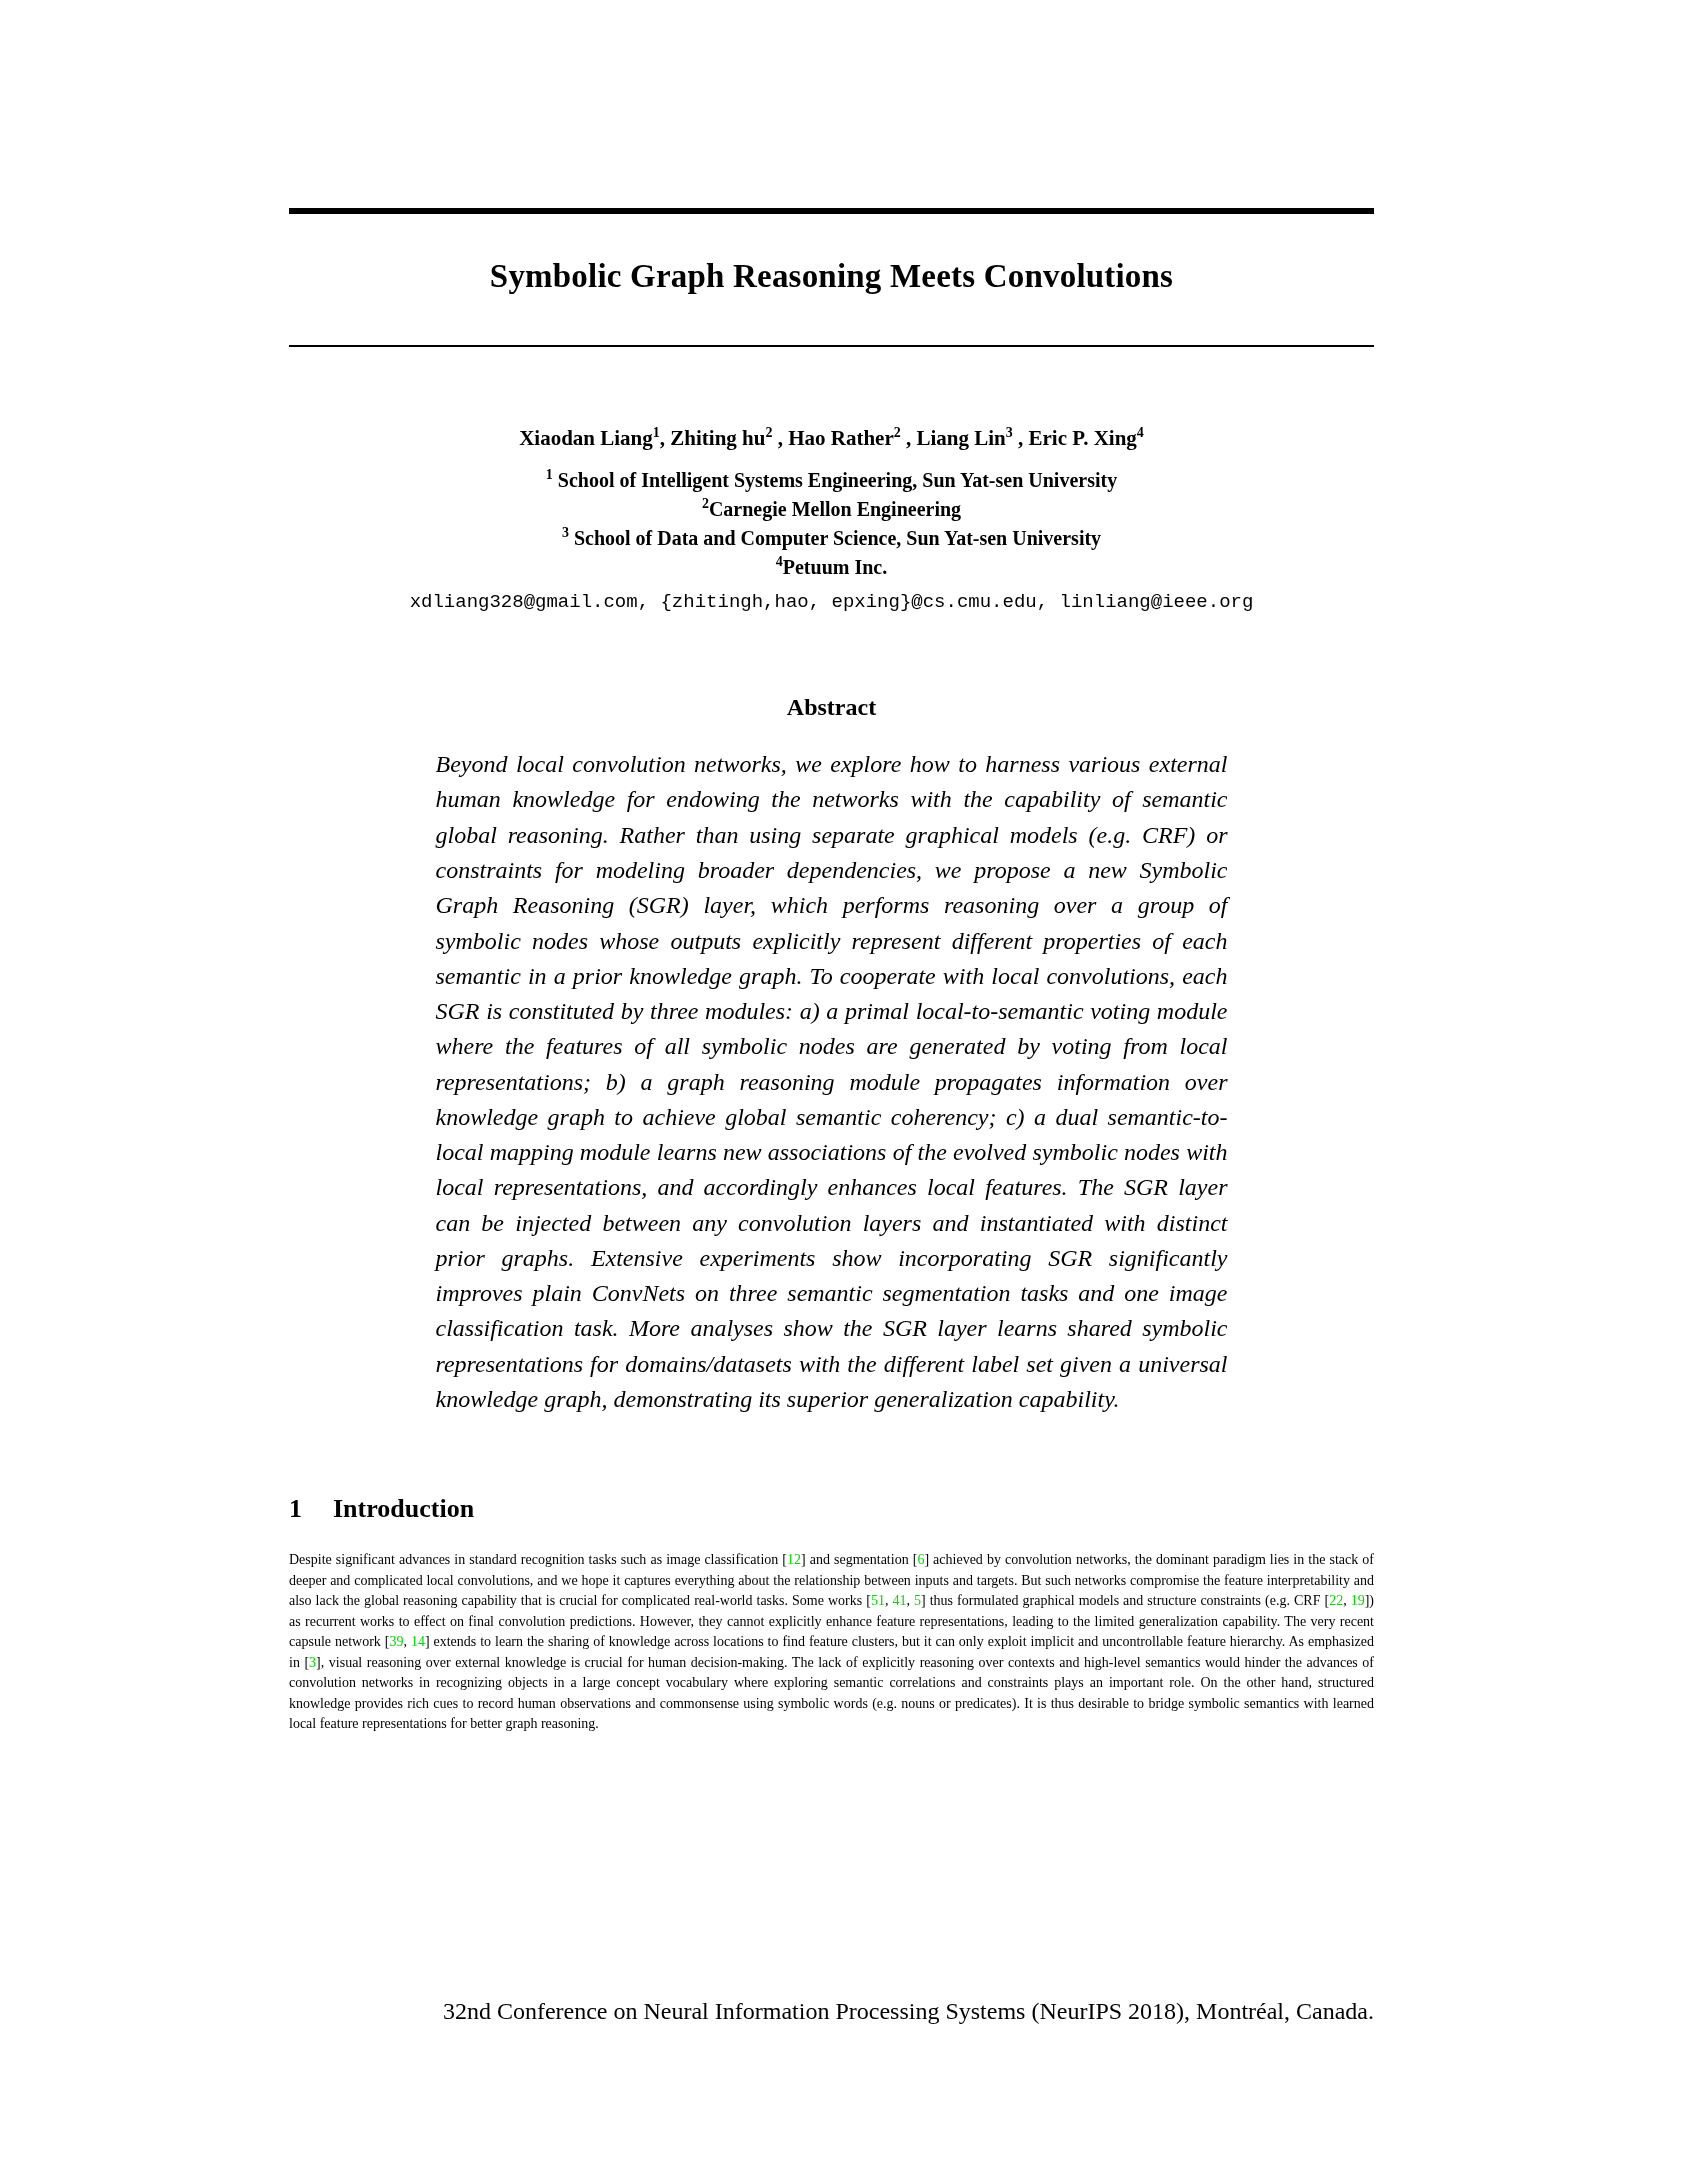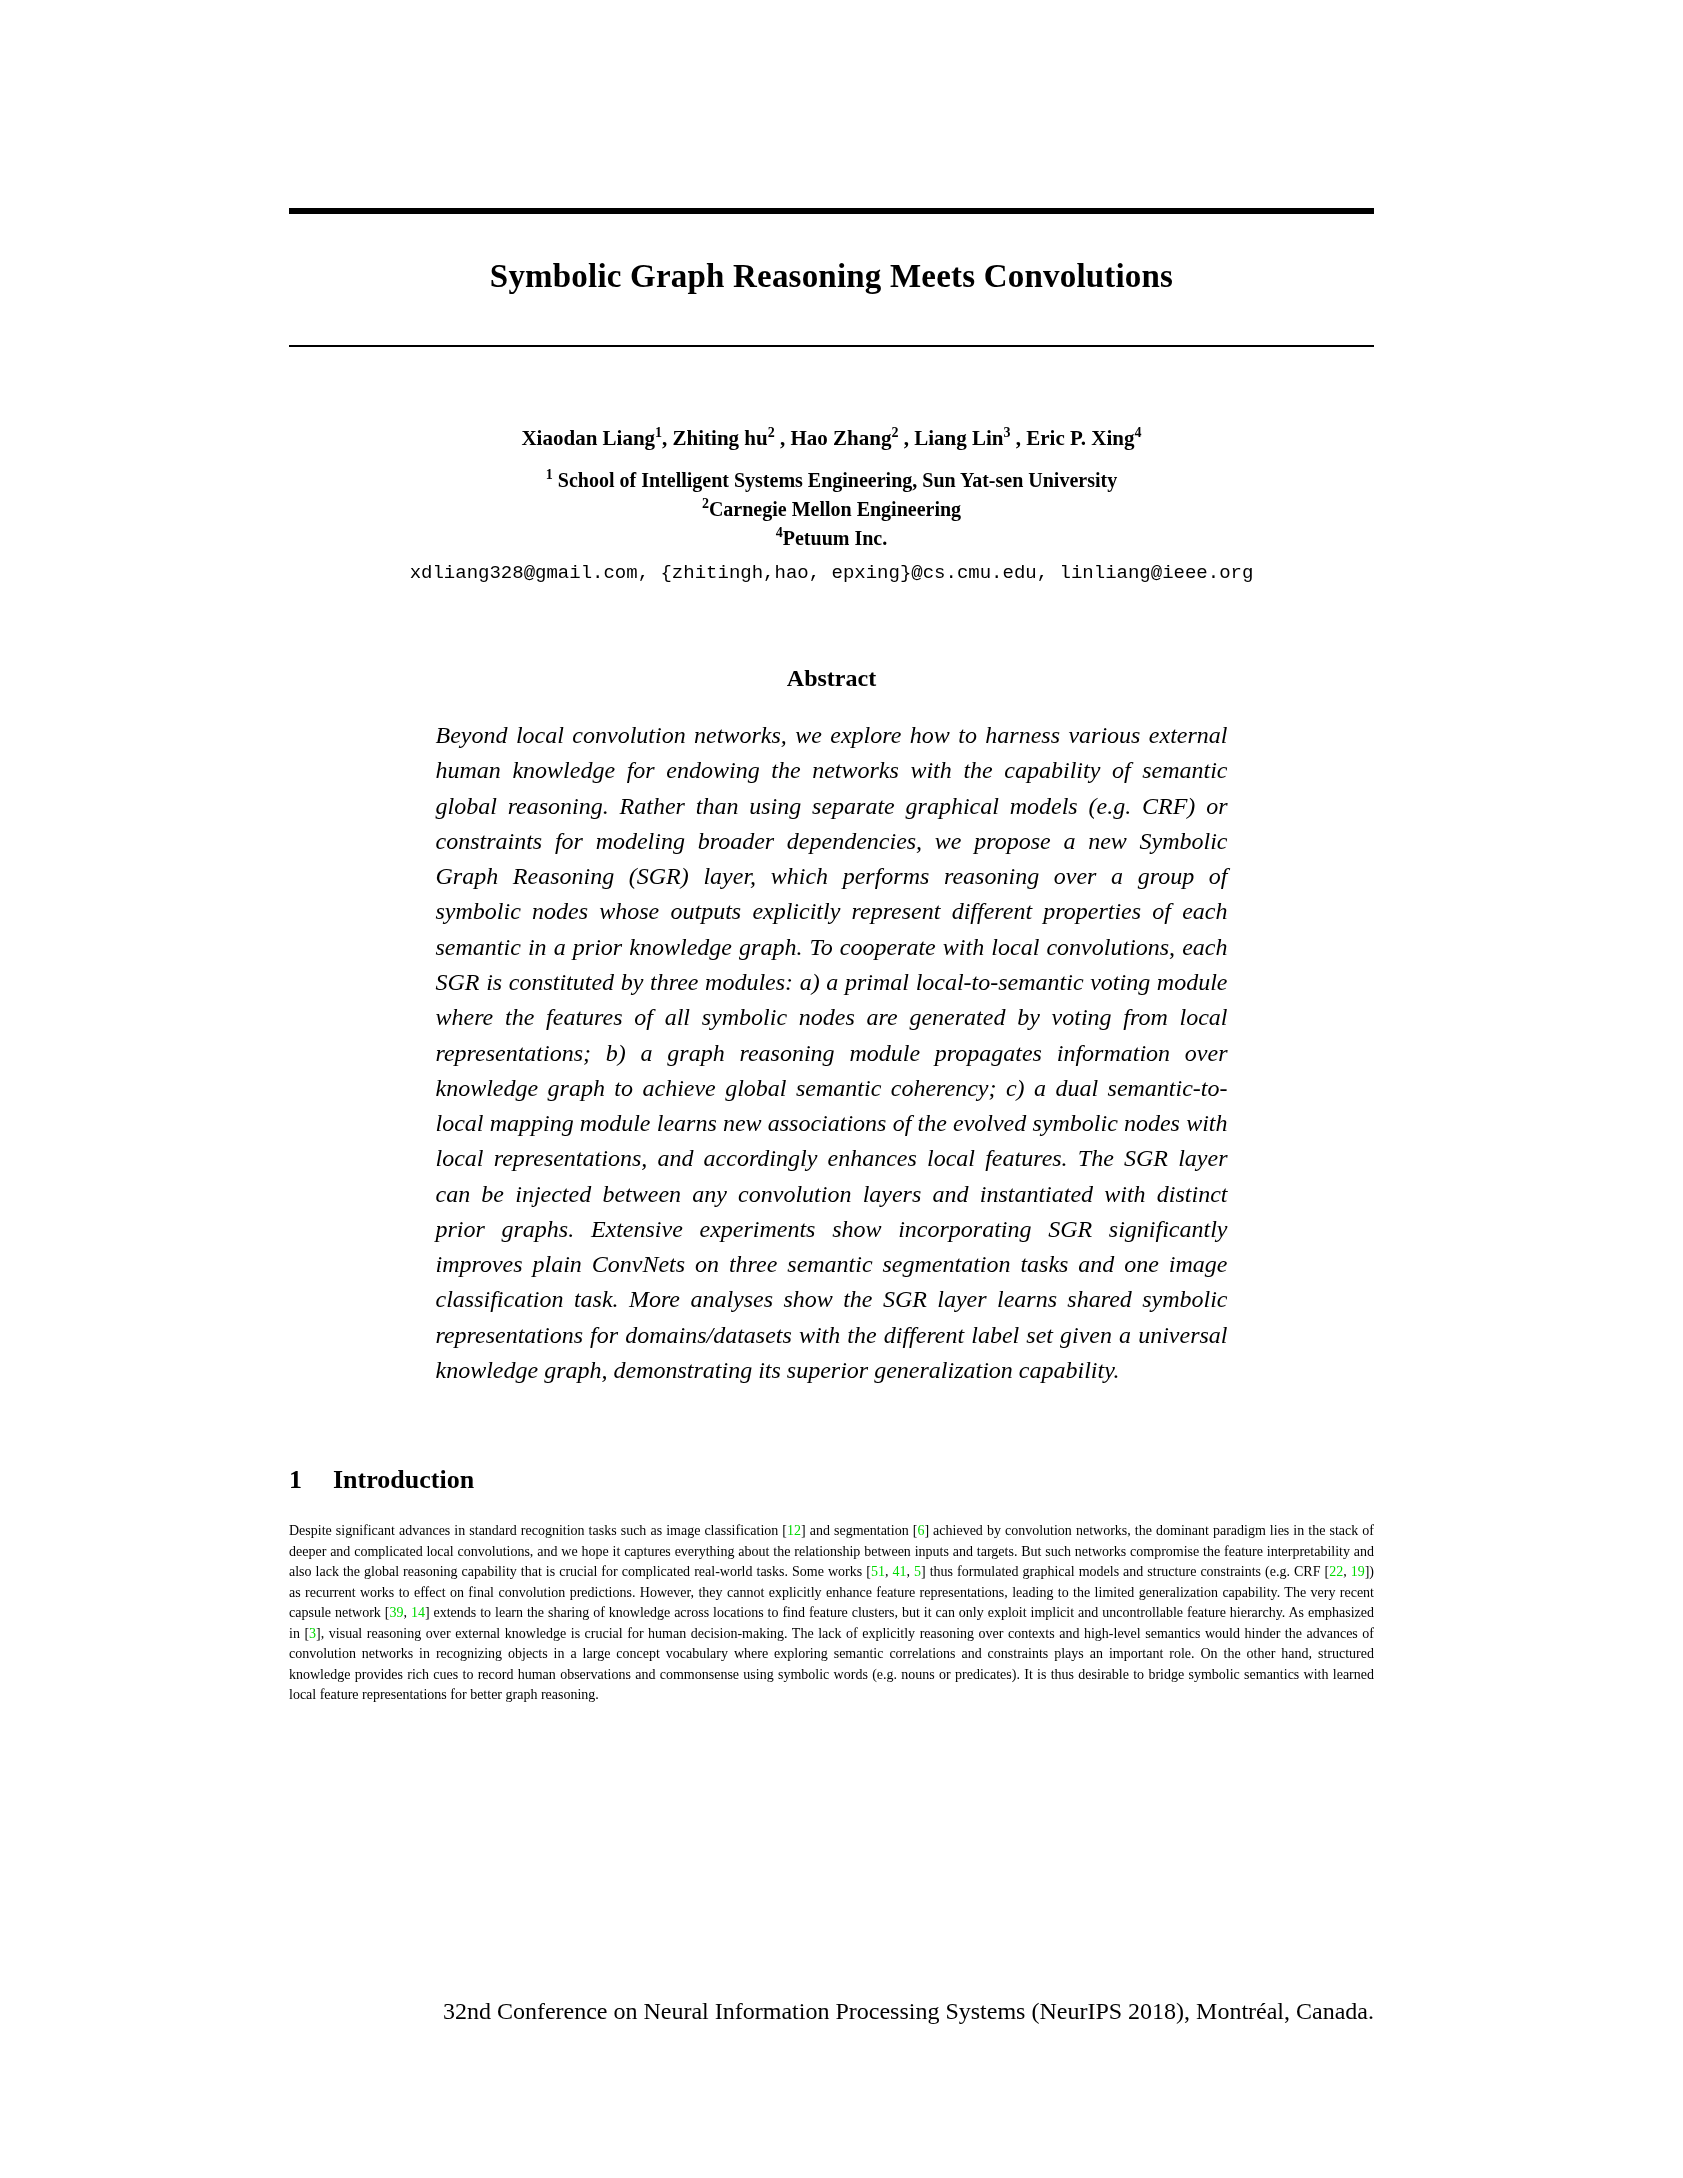--- a/index.html
+++ b/index.html
@@ -119,28 +119,29 @@
 
     <div class="rule-thick"></div>
 
     <h1 class="title">Symbolic Graph Reasoning Meets Convolutions</h1>
 
     <div class="rule-thin"></div>
 
     <div class="authors">
       <span>Xiaodan Liang</span><sup>1</sup>,
       <span>Zhiting hu</span><sup>2</sup> ,
-      <span>Hao Zhang</span><sup>2</sup> ,
+      <span>Hao Rather</span><sup>2</sup> ,
       <span>Liang Lin</span><sup>3</sup> ,
       <span>Eric P. Xing</span><sup>4</sup>
     </div>
 
     <div class="affil">
       <div><sup>1</sup> <span>School of Intelligent Systems Engineering, Sun Yat-sen University</span></div>
       <div><sup>2</sup><span>Carnegie Mellon Engineering</span></div>
+      <div><sup>3</sup> <span>School of Data and Computer Science, Sun Yat-sen University</span></div>
       <div><sup>4</sup><span>Petuum Inc.</span></div>
     </div>
 
     <div class="emails">xdliang328@gmail.com, {zhitingh,hao, epxing}@cs.cmu.edu, linliang@ieee.org</div>
 
     <div class="abstract-head">Abstract</div>
     <div class="abstract-body">Beyond local convolution networks, we explore how to harness various external human knowledge for endowing the networks with the capability of semantic global reasoning. Rather than using separate graphical models (e.g. CRF) or constraints for modeling broader dependencies, we propose a new Symbolic Graph Reasoning (SGR) layer, which performs reasoning over a group of symbolic nodes whose outputs explicitly represent different properties of each semantic in a prior knowledge graph. To cooperate with local convolutions, each SGR is constituted by three modules: a) a primal local-to-semantic voting module where the features of all symbolic nodes are generated by voting from local representations; b) a graph reasoning module propagates information over knowledge graph to achieve global semantic coherency; c) a dual semantic-to-local mapping module learns new associations of the evolved symbolic nodes with local representations, and accordingly enhances local features. The SGR layer can be injected between any convolution layers and instantiated with distinct prior graphs. Extensive experiments show incorporating SGR significantly improves plain ConvNets on three semantic segmentation tasks and one image classification task. More analyses show the SGR layer learns shared symbolic representations for domains/datasets with the different label set given a universal knowledge graph, demonstrating its superior generalization capability.</div>
 
     <div class="section-head">
       <span class="num">1</span><span>Introduction</span>

